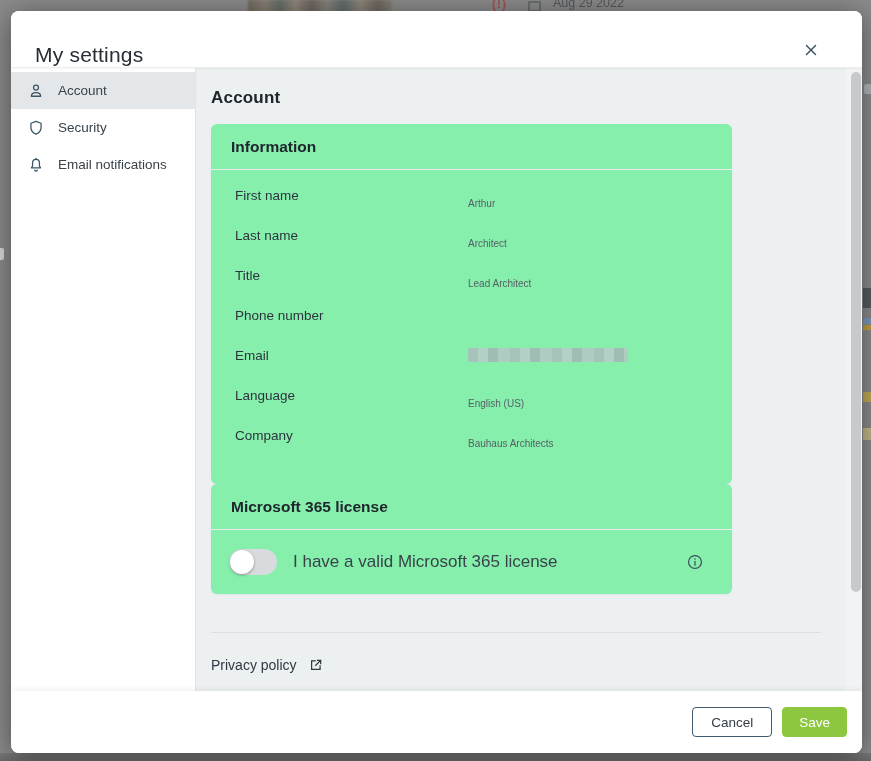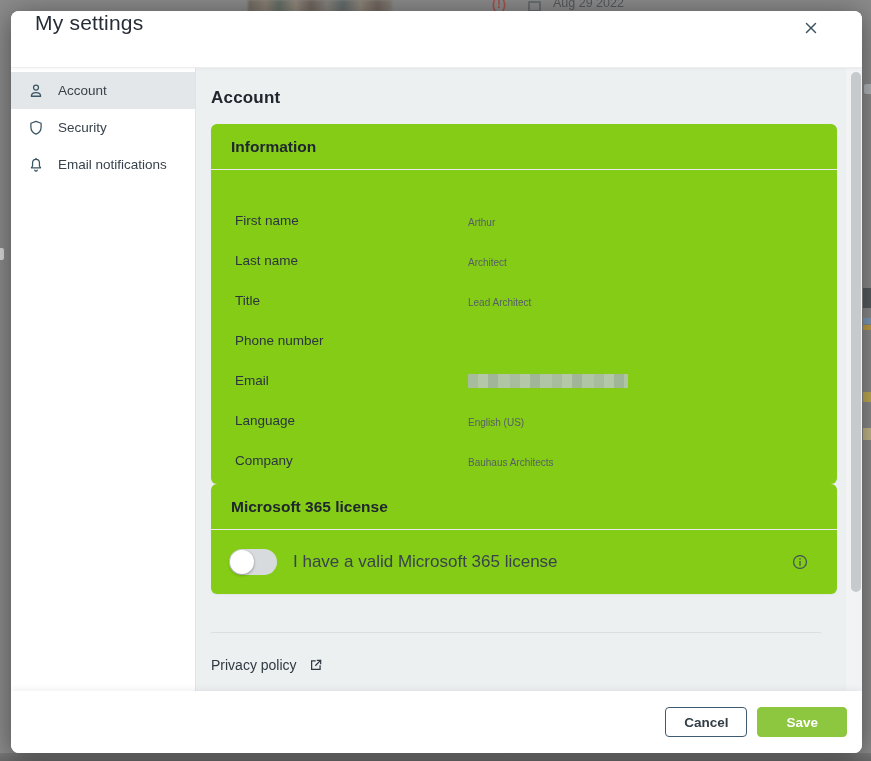--- a/index.html
+++ b/index.html
@@ -26,21 +26,21 @@
 
   
   .modal {
     position:absolute; left:11px; top:11px; width:851px; height:742px;
     background:#fff; border-radius:8px; overflow:hidden;
     box-shadow:0 4px 28px rgba(0,0,0,.45);
     display:flex; flex-direction:column;
   }
   .modal-header {
     height:57px; flex:0 0 57px; background:#fff;
-    display:flex; align-items:flex-start; padding:0 34px 0 24px;
+    display:flex; align-items:flex-end; padding:0 34px 0 24px;
     border-bottom:1px solid #ebedee;
     box-shadow:0 1px 3px rgba(0,0,0,.04); z-index:3;
   }
   .modal-title { font-size:21px; font-weight:500; color:#262d36; letter-spacing:.2px; }
   .close-btn {
     margin-left:auto; width:34px; height:34px; background:none; border:none; cursor:pointer;
     display:flex; align-items:center; justify-content:center; border-radius:4px;
   }
 
   .modal-body { flex:1 1 auto; display:flex; min-height:0; position:relative;border-radius:17px; }
@@ -51,26 +51,26 @@
     height:37px; display:flex; align-items:center; gap:13px; padding-left:16px;
     font-size:13.5px; color:#39434c; cursor:pointer;
   }
   .side-item.selected { background:#e3e7e9; }
   .side-item .icn { width:18px; height:18px; flex:0 0 18px; display:flex; }
 
   
   .content { flex:1 1 auto; background:#edf0f1; position:relative; padding:20px 25px 0 15px; overflow:hidden; }
   .page-title { font-size:17px; font-weight:600; color:#20262e; letter-spacing:.2px; }
 
-  .card { background:#84cc16; border-radius:6px; box-shadow:0 1px 2px rgba(0,0,0,.05); width:626px; }
+  .card { background:#86efac; border-radius:6px; box-shadow:0 1px 2px rgba(0,0,0,.05); width:521px; }
   .card-info { margin-top:16px; }
   .card-head { height:46px; display:flex; align-items:center; padding:0 20px; border-bottom:1px solid #e9ebed; }
   .card-title { font-size:15.5px; font-weight:600; color:#20262e; }
   .rows { padding:18px 0 16px 0; }
-  .frow { height:40px; display:flex; align-items:flex-end; padding-left:24px; }
+  .frow { height:40px; display:flex; align-items:flex-start; padding-left:24px; }
   .flabel { width:233px; flex:0 0 233px; font-size:13.5px; font-weight:500; color:#2c353d; }
   .fvalue { font-size:10px; color:#565f66;margin-top:10px; }
   .redacted {
     width:160px; height:14px; border-radius:1px; filter:blur(.7px);
     background:
       repeating-linear-gradient(90deg,#cfd6d9 0 10px,#e3e7e9 10px 20px,#c5ccd2 20px 30px,#dde2e4 30px 42px),
       #d8dde0;
     background-blend-mode:multiply; opacity:.8;
   }
 
@@ -91,23 +91,23 @@
   
   .sb-track { position:absolute; right:0; top:0; bottom:0; width:16px; background:#f1f3f4; }
   .sb-thumb { position:absolute; right:1px; top:4px; width:10px; height:520px; border-radius:5px; background:#c6cacc; cursor:pointer; }
 
   
   .modal-footer {
     height:62px; flex:0 0 62px; background:#fff; z-index:3;
     display:flex; align-items:center; justify-content:flex-end; gap:10px; padding-right:15px;
     box-shadow:0 -2px 6px rgba(0,0,0,.06);
   }
-  .btn { height:30px; border-radius:4px; font-family:inherit; font-size:13.5px; font-weight:700; cursor:pointer; }
+  .btn { height:30px; border-radius:4px; font-family:inherit; font-size:13.5px; font-weight:400; cursor:pointer; }
   .btn-cancel { padding:0 18px; background:#fff; border:1px solid #3f5a6e; color:#313d47; }
-  .btn-save { padding:0 28px; background:#8dc63f; border:1px solid #8dc63f; color:#fff; }
+  .btn-save { padding:0 16px; background:#8dc63f; border:1px solid #8dc63f; color:#fff; }
 </style>
 </head>
 <body>
 
 <div class="bg-top-strip">
   <div class="bg-photo"></div>
   <span class="bg-alert">(!)</span>
   <div class="bg-doc-icon"></div>
   <span class="bg-date">Aug 29 2022</span>
 </div>

